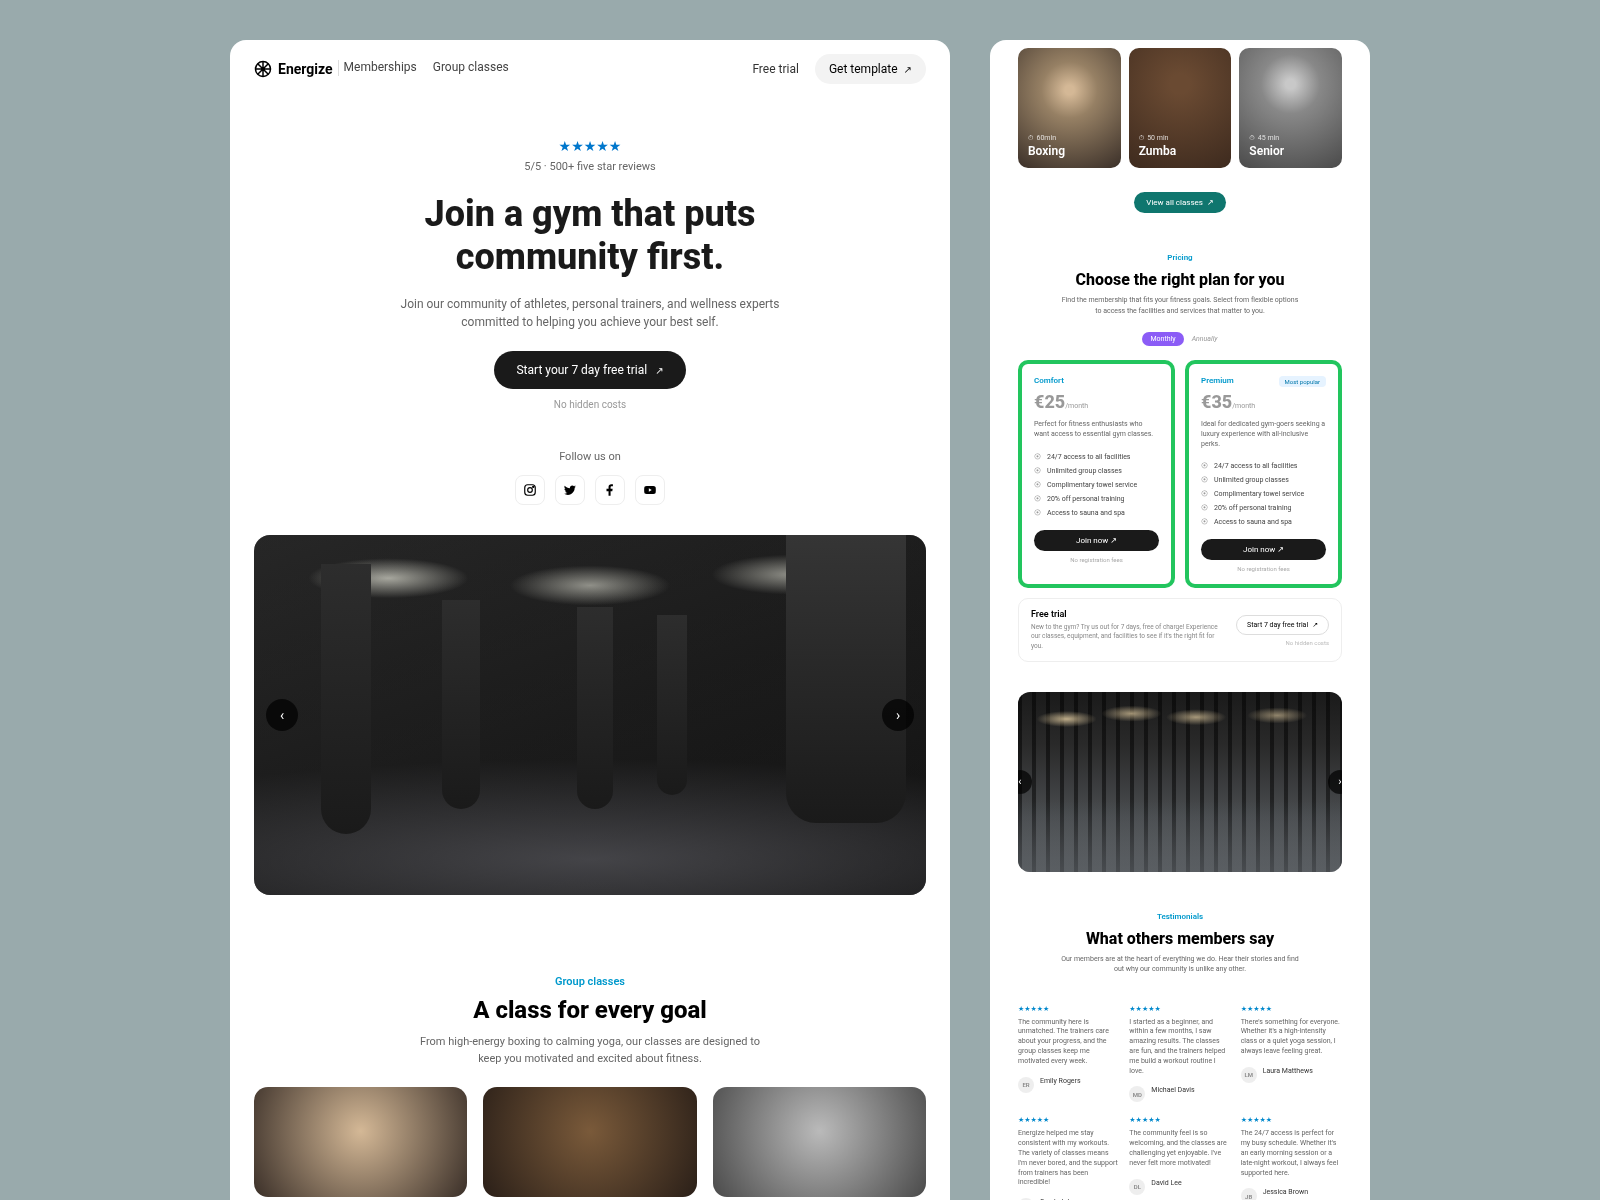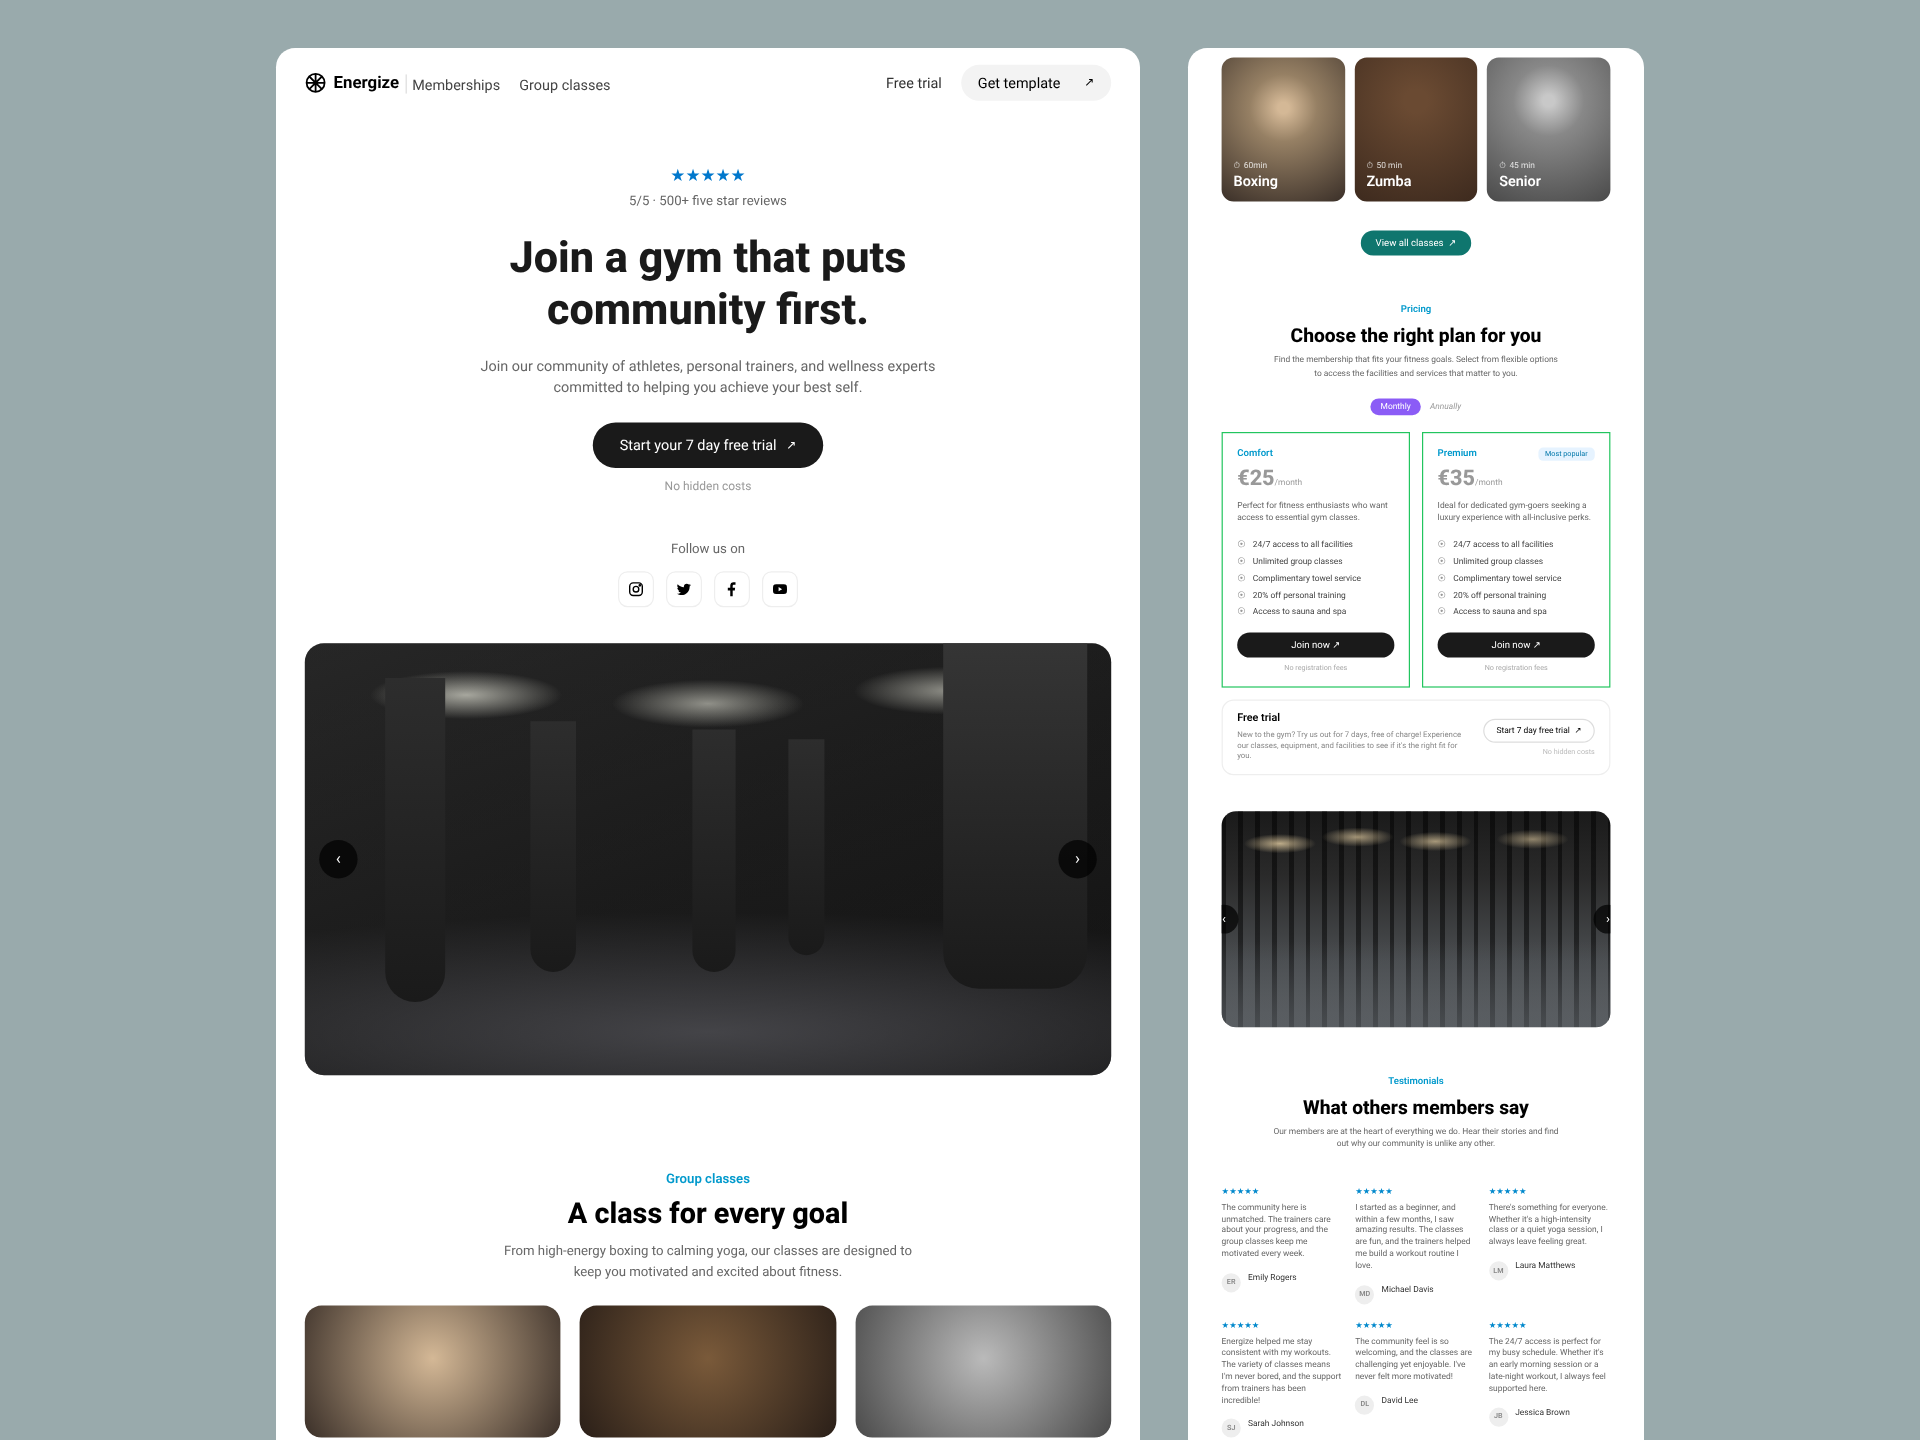--- a/index.html
+++ b/index.html
@@ -3,28 +3,28 @@
 <meta charset="utf-8">
 <style>
 * { margin: 0; padding: 0; box-sizing: border-box; }
 body { background: #99aaac; font-family: -apple-system, BlinkMacSystemFont, 'Segoe UI', Roboto, sans-serif; padding: 40px; display: flex; gap: 40px; justify-content: center; align-items: flex-start; }
 .frame { background: #fff; border-radius: 16px; overflow: hidden; }
 .frame-1 { width: 720px; }
 .frame-2 { width: 380px; }
 
 
 .nav { display: flex; align-items: center; padding: 14px 24px; justify-content: space-between; }
-.nav-left { display: flex; align-items: flex-end; gap: 5px; }
+.nav-left { display: flex; align-items: flex-start; gap: 5px; }
 .logo { display: flex; align-items: center; gap: 6px; font-weight: 700; font-size: 14px; }
 .logo-icon { width: 18px; height: 18px; }
 .nav-divider { width: 1px; height: 16px; background: #ddd; }
 .nav-links { display: flex; gap: 16px; font-size: 12px; color: #444; }
 .nav-right { display: flex; align-items: center; gap: 16px; }
 .nav-free-trial { font-size: 12px; color: #333; }
-.btn-template { background: #f3f3f3; border-radius: 20px; padding: 8px 14px; font-size: 12px; display: flex; align-items: center; gap: 20px; text-align: center; }
+.btn-template { background: #f3f3f3; border-radius: 20px; padding: 8px 14px; font-size: 12px; display: flex; align-items: center; gap: 6px; text-align: center; }
 .arrow-icon { font-size: 10px; }
 
 
 .hero { text-align: center; padding: 40px 60px 30px; position: relative; }
 .stars { color: #0077cc; font-size: 14px; margin-bottom: 6px; }
 .rating-text { font-size: 11px; color: #666; margin-bottom: 20px; }
 .hero-title { font-size: 36px; font-weight: 800; line-height: 1.2; margin-bottom: 16px; color: #1a1a1a; }
 .hero-sub { font-size: 12px; color: #666; line-height: 1.5; max-width: 380px; margin: 0 auto 20px; }
 .btn-primary { background: #1a1a1a; color: #fff; border-radius: 24px; padding: 12px 22px; font-size: 12px; display: inline-flex; align-items: center; gap: 8px; }
 .no-hidden { font-size: 10px; color: #999; margin-top: 10px; }
@@ -76,21 +76,21 @@
 .sec2 { text-align: center; padding: 10px 30px 16px; }
 .sec2 .eyebrow { font-size: 8px; }
 .sec2 .section-title { font-size: 16px; margin-bottom: 6px; }
 .sec2 .section-sub { font-size: 7px; max-width: 240px; }
 
 .pricing-toggle { display: flex; gap: 8px; justify-content: center; align-items: center; margin-bottom: 14px; font-size: 7px; }
 .toggle-active { background: #8b5cf6; color: #fff; border-radius: 10px; padding: 3px 8px; }
 .toggle-inactive { color: #999; font-style: italic; }
 
 .pricing-cards { display: flex; gap: 10px; padding: 0 20px; }
-.pricing-card { flex: 1; border: 1px solid #22c55e; border-radius: 0; padding: 12px; text-align: left; }
+.pricing-card { flex: 1; border: 4px solid #22c55e; border-radius: 10px; padding: 12px; text-align: left; }
 .plan-name { font-size: 8px; color: #0099cc; font-weight: 600; margin-bottom: 6px; }
 .plan-badge { float: right; background: #e6f3ff; color: #0077aa; font-size: 6px; padding: 2px 6px; border-radius: 4px; }
 .plan-price { font-size: 18px; font-weight: 800; }
 .plan-price span { font-size: 7px; font-weight: 400; color: #999; }
 .plan-desc { font-size: 7px; color: #666; margin: 8px 0 10px; line-height: 1.4; }
 .plan-features { list-style: none; }
 .plan-features li { font-size: 7px; color: #444; padding: 3px 0; display: flex; align-items: center; gap: 5px; }
 .feature-icon { width: 8px; height: 8px; color: #999; }
 .btn-join { background: #1a1a1a; color: #fff; border-radius: 14px; padding: 6px; font-size: 8px; text-align: center; margin-top: 10px; }
 .no-reg { font-size: 6px; color: #aaa; text-align: center; margin-top: 5px; }

